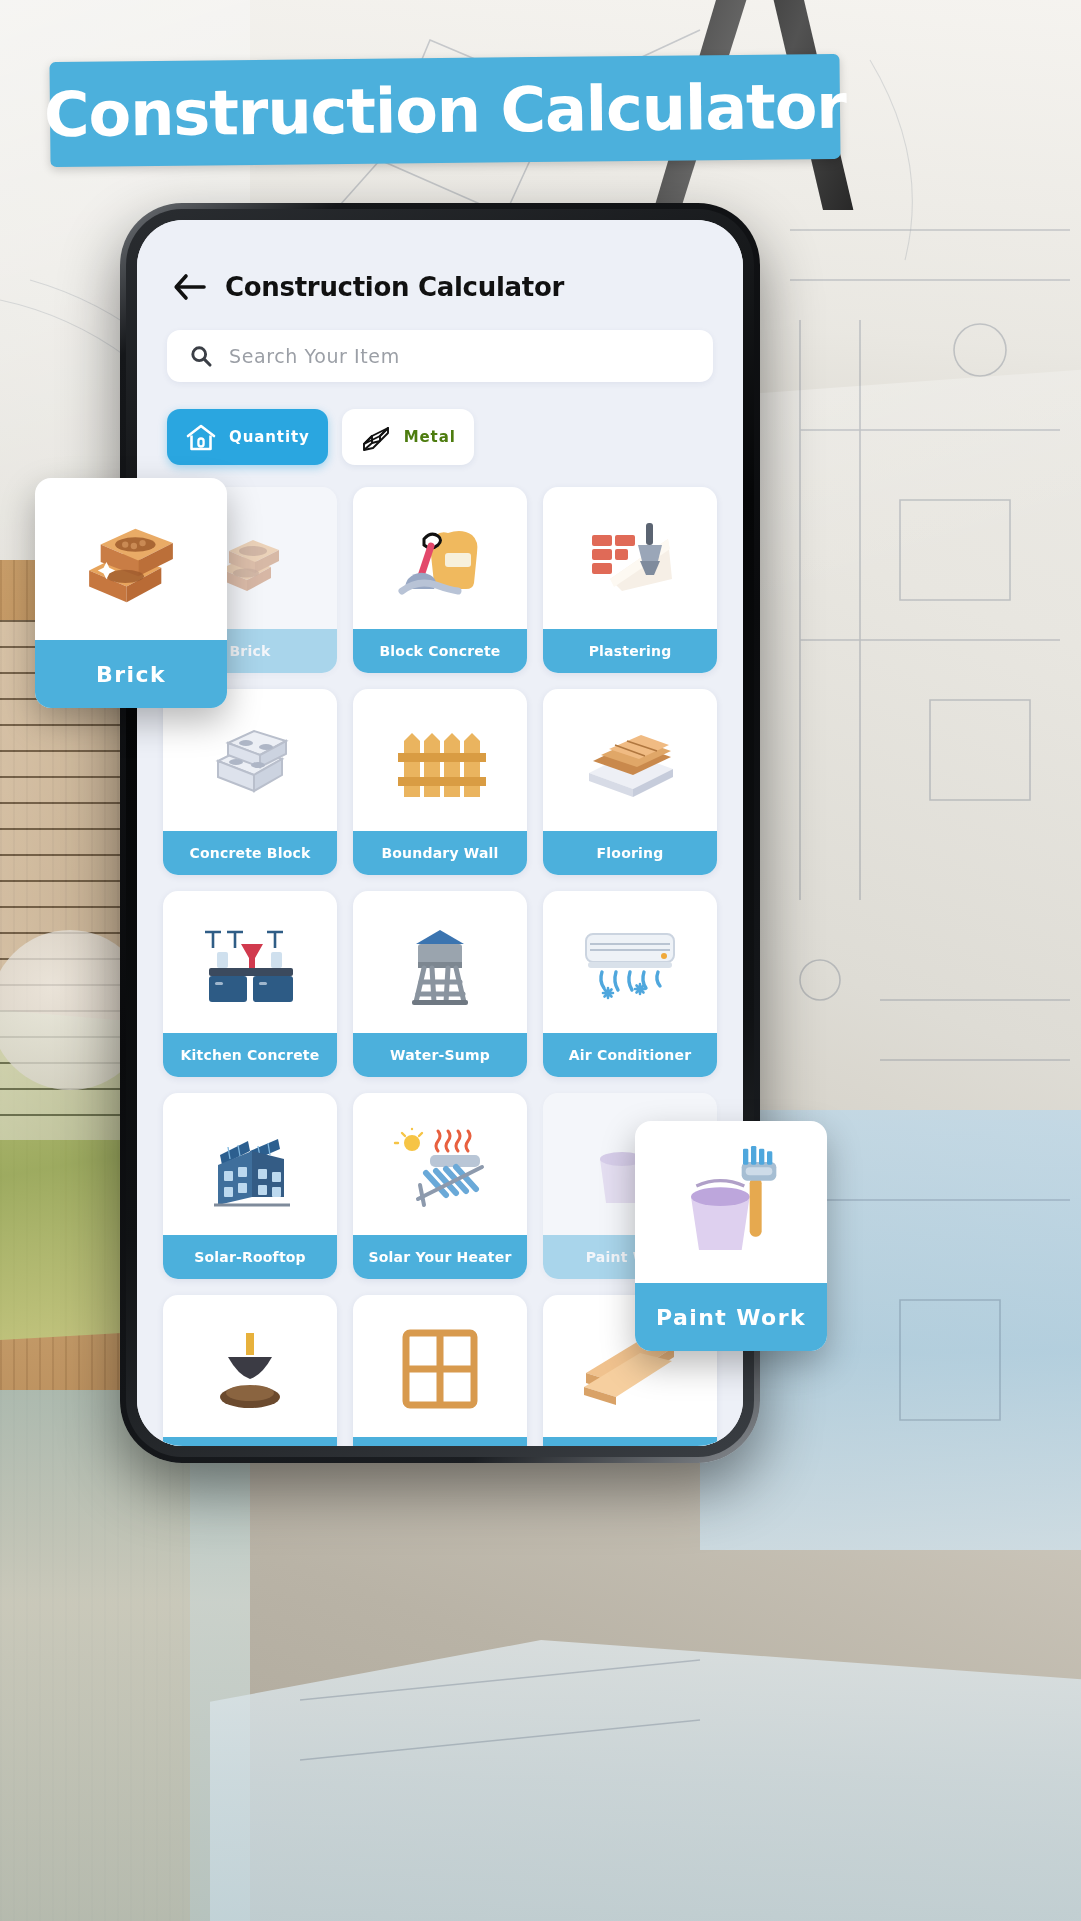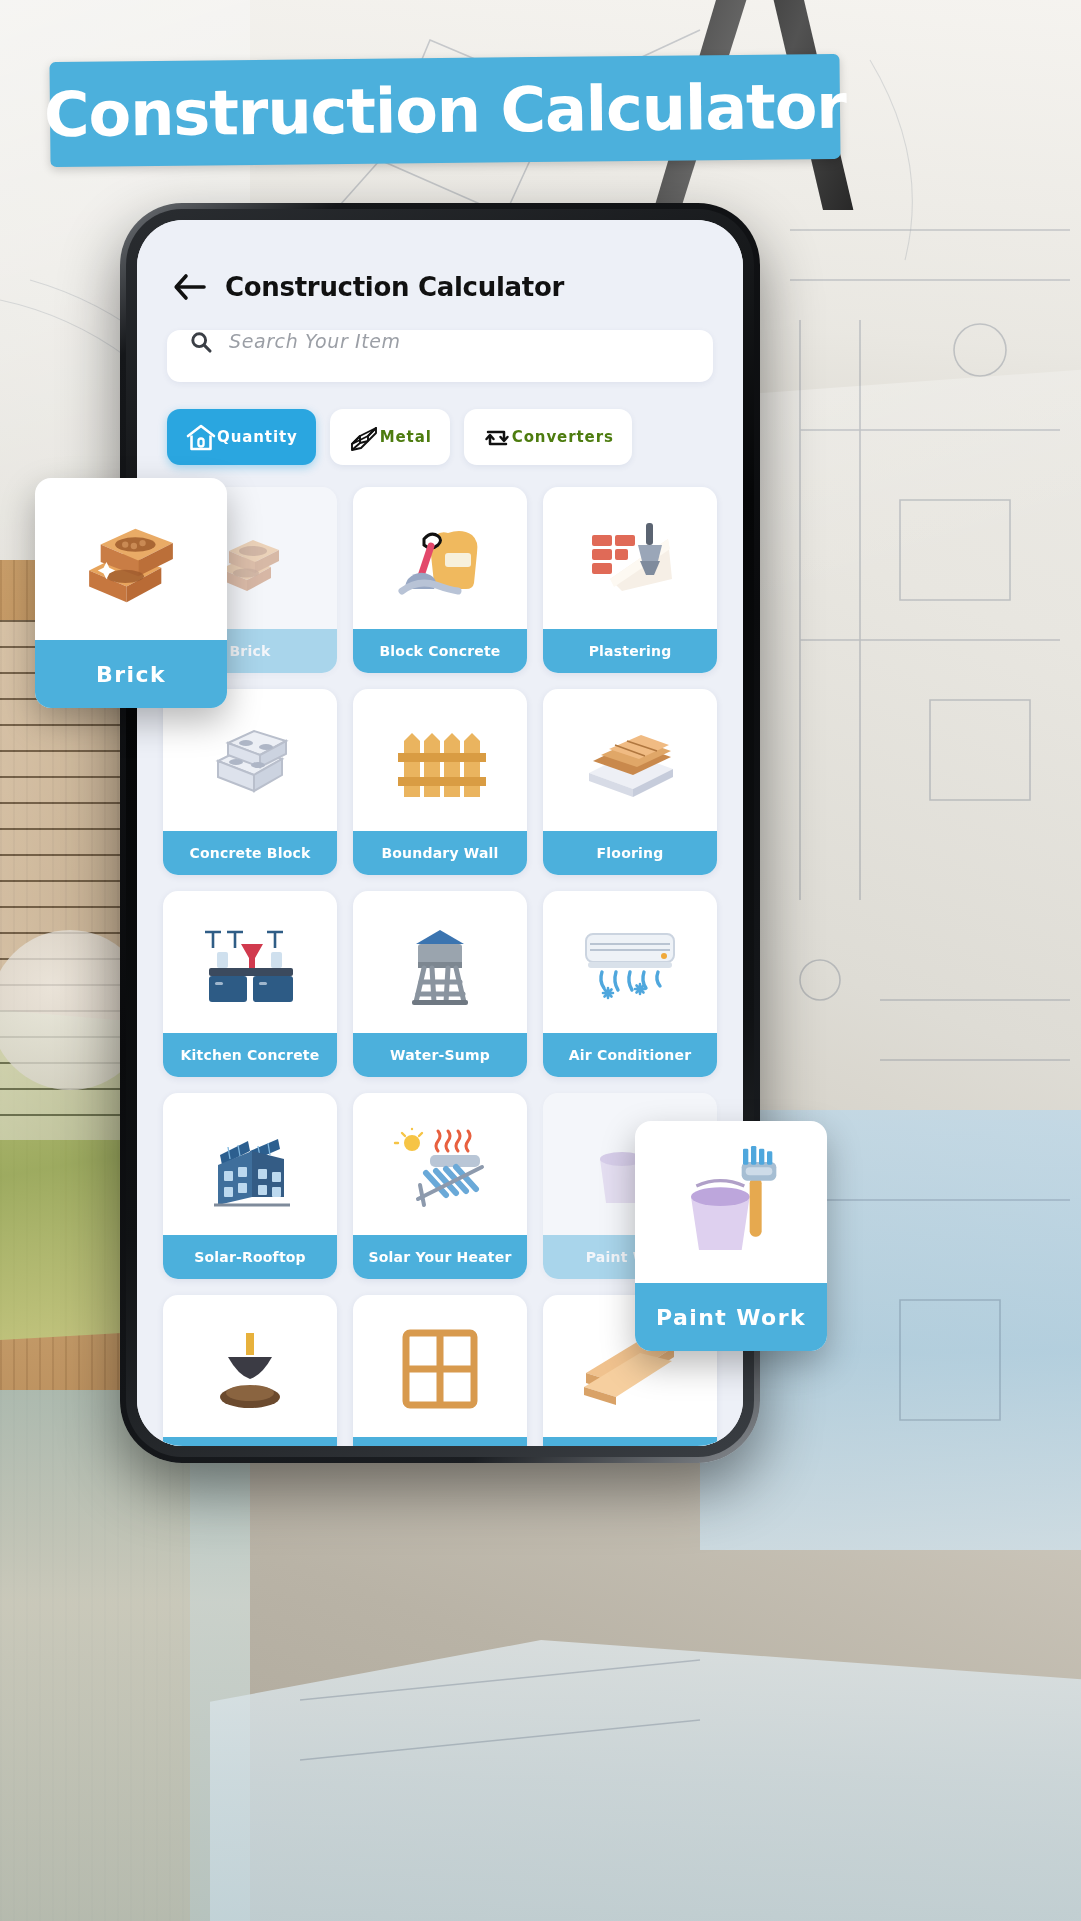--- a/index.html
+++ b/index.html
@@ -66,28 +66,28 @@
     background:linear-gradient(160deg,#2a2d31,#050607 35%,#101214 70%,#3a3e43);}
   .phone-screen{position:absolute;left:17px;top:17px;right:17px;bottom:17px;border-radius:46px;
     background:#edf0f7;overflow:hidden;}
   
   .app{position:absolute;inset:0;background:#edf0f7;}
   .appbar{display:flex;align-items:center;gap:18px;padding:52px 0 0 36px;}
   .back-arrow{width:34px;height:28px;flex:none;}
   .appbar-title{font-size:26px;font-weight:bold;color:#111;
     font-family:"DejaVu Sans",sans-serif;letter-spacing:-.3px;}
   .searchwrap{margin:28px 30px 0 30px;background:#fff;border-radius:13px;height:52px;
-    display:flex;align-items:flex-start;gap:16px;padding:0 22px;
-    box-shadow:0 2px 6px rgba(40,60,110,.07);font-style:italic;}
+    display:flex;align-items:center;gap:16px;padding:0 22px;
+    box-shadow:0 2px 6px rgba(40,60,110,.07);}
   .search-ico{flex:none;}
   .search-ph{color:#9b9fa6;font-size:19px;letter-spacing:.6px;
     font-family:"DejaVu Sans",sans-serif;}
   .tabs{display:flex;gap:14px;margin:27px 0 0 30px;}
   .tab{height:56px;border-radius:13px;background:#fff;display:flex;align-items:center;
-    padding:0 18px;box-shadow:0 2px 6px rgba(40,60,110,.08);}
+    gap:12px;padding:0 18px;box-shadow:0 2px 6px rgba(40,60,110,.08);}
   .tab.active{background:#2aa6e0;box-shadow:0 3px 9px rgba(42,166,224,.38);}
   .tab-lbl{font-size:15px;font-weight:bold;color:#4d7c0f;letter-spacing:.9px;
     font-family:"DejaVu Sans",sans-serif;white-space:nowrap;}
   .tab.active .tab-lbl{color:#fff;}
   
   .grid{display:grid;grid-template-columns:repeat(3,1fr);gap:16px;
     padding:22px 26px 40px 26px;}
   .card{background:#fff;border-radius:15px;overflow:hidden;height:186px;
     display:flex;flex-direction:column;box-shadow:0 2px 7px rgba(40,60,110,.09);}
   .card-art{flex:1;display:flex;align-items:center;justify-content:center;padding-top:6px;}
@@ -191,31 +191,20 @@
             <g stroke="#111" stroke-width="1.9" fill="none" stroke-linejoin="round">
               <path d="M4 22 L12 14 L28 6 L20 14 Z"></path>
               <path d="M12 14 L12 21 L4 28 L4 22 Z"></path>
               <path d="M20 14 L28 6 L28 11 L20 19 Z"></path>
               <path d="M12 21 L20 19"></path>
                 <path d="M4 28 L13 26 L20 19"></path>
             </g>
           </svg>
           <span class="tab-lbl">Metal</span>
         </div>
-        <div class="tab">
-          <svg width="30" height="30" viewBox="0 0 30 30">
-            <g stroke="#111" stroke-width="2.5" fill="none" stroke-linecap="round" stroke-linejoin="round">
-              <path d="M6 10 H22 V18"></path>
-              <path d="M18.5 15 L22 18.8 L25.5 15"></path>
-              <path d="M24 22 H8 V14"></path>
-              <path d="M11.5 17 L8 13.2 L4.5 17"></path>
-            </g>
-          </svg>
-          <span class="tab-lbl">Converters</span>
-        </div>
       </div>
 
       <div class="grid">
 
         <div class="card dim">
           <div class="card-art">
             <svg width="90" height="76" viewBox="0 0 90 76">
               <g>
                 <path d="M16 46 L40 34 L66 44 L42 57 Z" fill="#e7a45c"></path>
                 <path d="M16 46 L42 57 L42 68 L16 57 Z" fill="#c6773f"></path>

